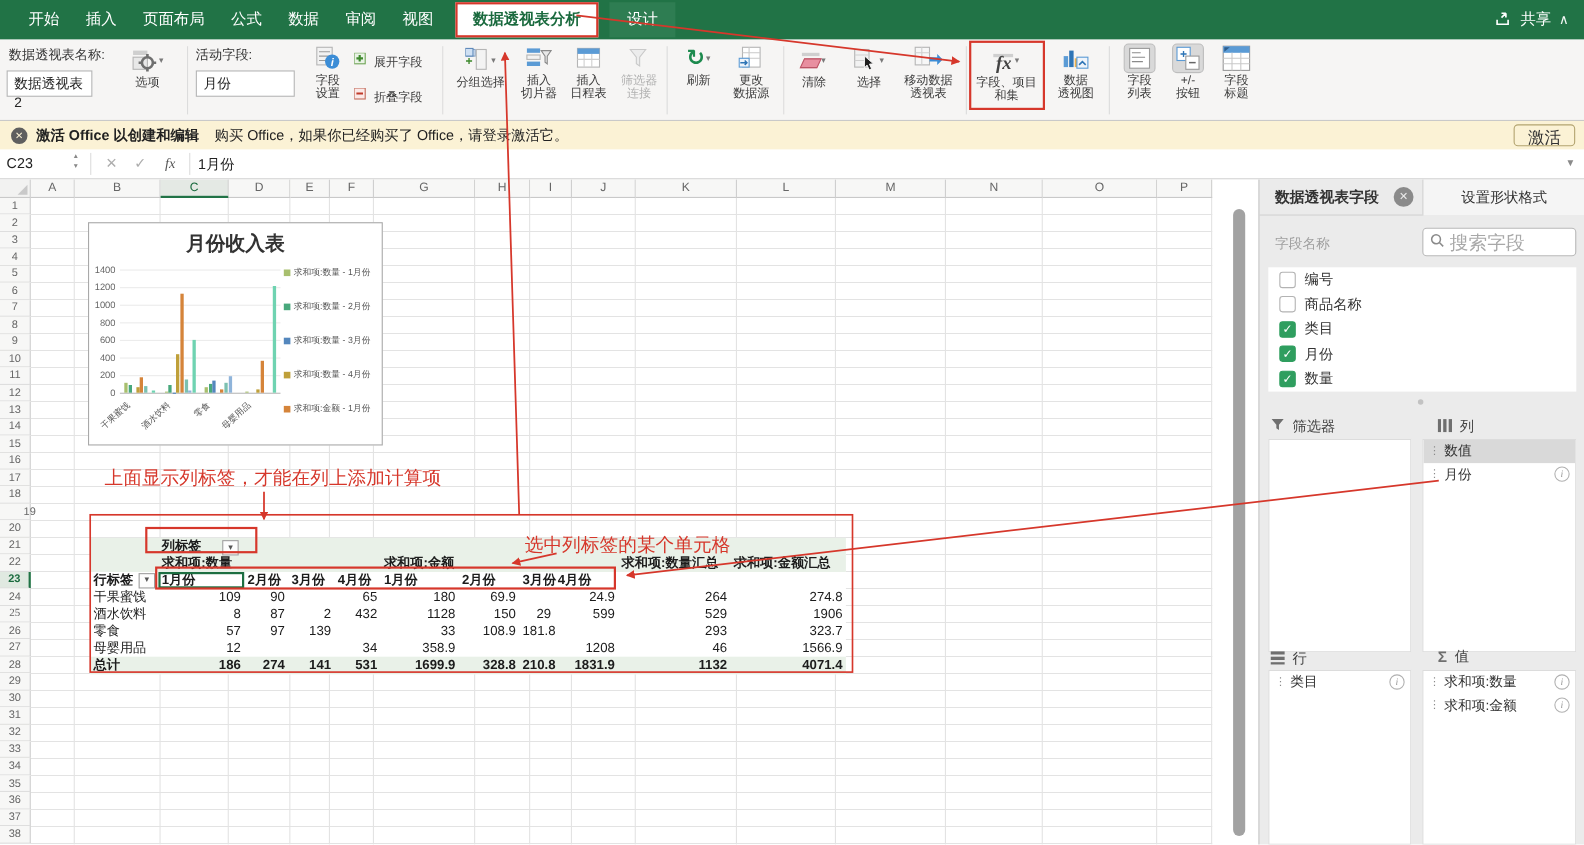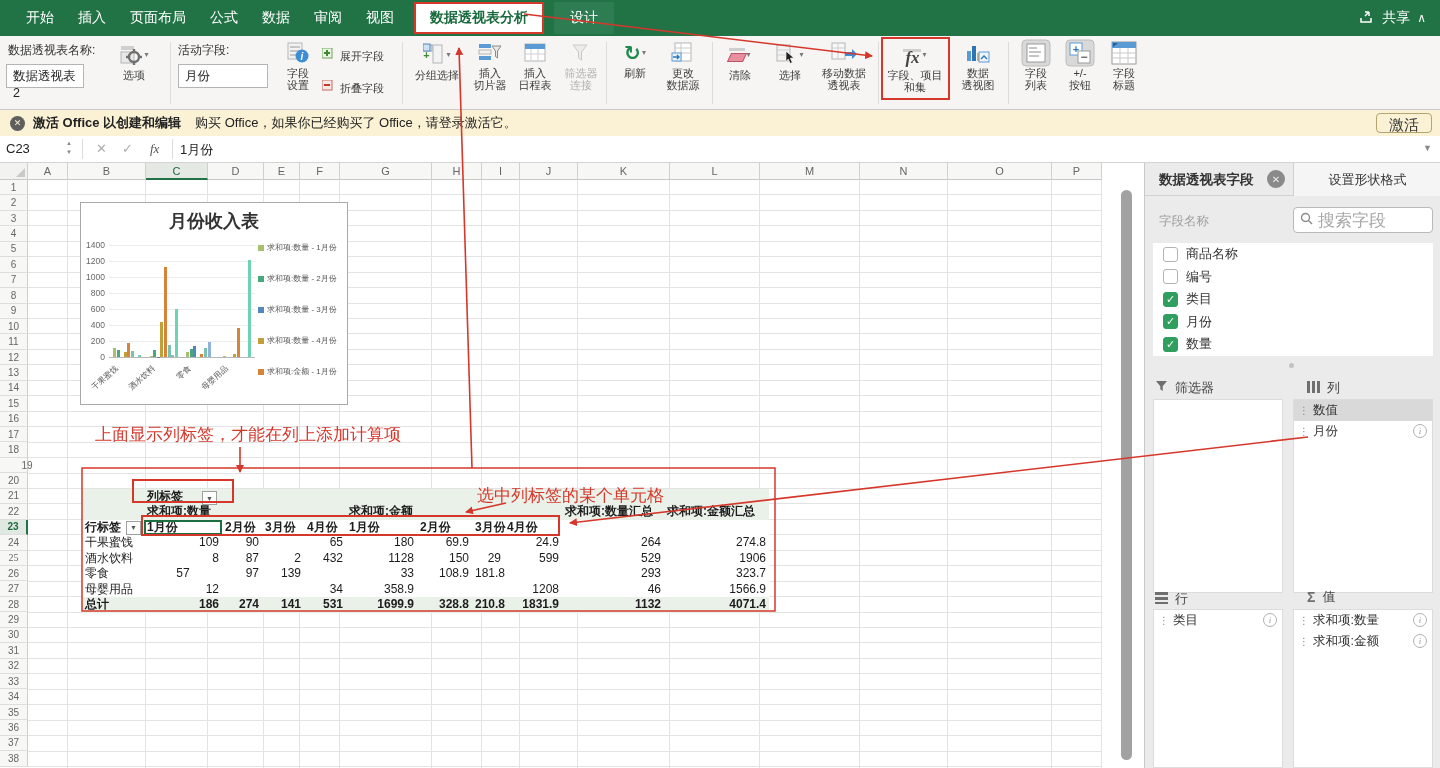--- a/index.html
+++ b/index.html
@@ -595,21 +595,21 @@
         <div class="pcell num " style="left: 140px; top: 61.8px; width: 40px; height: 15.45px;">87</div>
         <div class="pcell num " style="left: 180px; top: 61.8px; width: 42px; height: 15.45px;">2</div>
         <div class="pcell num " style="left: 222px; top: 61.8px; width: 42px; height: 15.45px;">432</div>
         <div class="pcell num " style="left: 264px; top: 61.8px; width: 71px; height: 15.45px;">1128</div>
         <div class="pcell num " style="left: 335px; top: 61.8px; width: 55px; height: 15.45px;">150</div>
         <div class="pcell num " style="left: 390px; top: 61.8px; width: 32px; height: 15.45px;">29</div>
         <div class="pcell num " style="left: 422px; top: 61.8px; width: 58px; height: 15.45px;">599</div>
         <div class="pcell num " style="left: 480px; top: 61.8px; width: 102px; height: 15.45px;">529</div>
         <div class="pcell num " style="left: 582px; top: 61.8px; width: 105px; height: 15.45px;">1906</div>
         <div class="pcell" style="left: 0px; top: 77.25px; width: 62px; height: 15.45px;">零食</div>
-        <div class="pcell num " style="left: 62px; top: 77.25px; width: 78px; height: 15.45px; text-align: center;">57</div>
+        <div class="pcell num " style="left: 62px; top: 77.25px; width: 78px; height: 15.45px;">57</div>
         <div class="pcell num " style="left: 140px; top: 77.25px; width: 40px; height: 15.45px;">97</div>
         <div class="pcell num " style="left: 180px; top: 77.25px; width: 42px; height: 15.45px;">139</div>
         <div class="pcell num " style="left: 264px; top: 77.25px; width: 71px; height: 15.45px;">33</div>
         <div class="pcell num " style="left: 335px; top: 77.25px; width: 55px; height: 15.45px;">108.9</div>
         <div class="pcell num " style="left: 390px; top: 77.25px; width: 32px; height: 15.45px;">181.8</div>
         <div class="pcell num " style="left: 480px; top: 77.25px; width: 102px; height: 15.45px;">293</div>
         <div class="pcell num " style="left: 582px; top: 77.25px; width: 105px; height: 15.45px;">323.7</div>
         <div class="pcell" style="left: 0px; top: 92.7px; width: 62px; height: 15.45px;">母婴用品</div>
         <div class="pcell num " style="left: 62px; top: 92.7px; width: 78px; height: 15.45px;">12</div>
         <div class="pcell num " style="left: 222px; top: 92.7px; width: 42px; height: 15.45px;">34</div>
@@ -679,25 +679,25 @@
         <svg width="13" height="13" viewBox="0 0 13 13">
             <circle cx="5.5" cy="5.5" r="4" fill="none" stroke="#8a8a8a" stroke-width="1.4"></circle>
             <line x1="8.5" y1="8.5" x2="12" y2="12" stroke="#8a8a8a" stroke-width="1.4"></line>
           </svg>
       </span>
       <span class="ph">搜索字段</span>
     </div>
     <div class="fieldsbox" id="fields-list">
         <div class="fitem">
           <span class="cbox"></span>
-          <span>商品名称</span>
+          <span>编号</span>
         </div>
         <div class="fitem">
           <span class="cbox"></span>
-          <span>编号</span>
+          <span>商品名称</span>
         </div>
         <div class="fitem">
           <span class="cbox on">✓</span>
           <span>类目</span>
         </div>
         <div class="fitem">
           <span class="cbox on">✓</span>
           <span>月份</span>
         </div>
         <div class="fitem">

